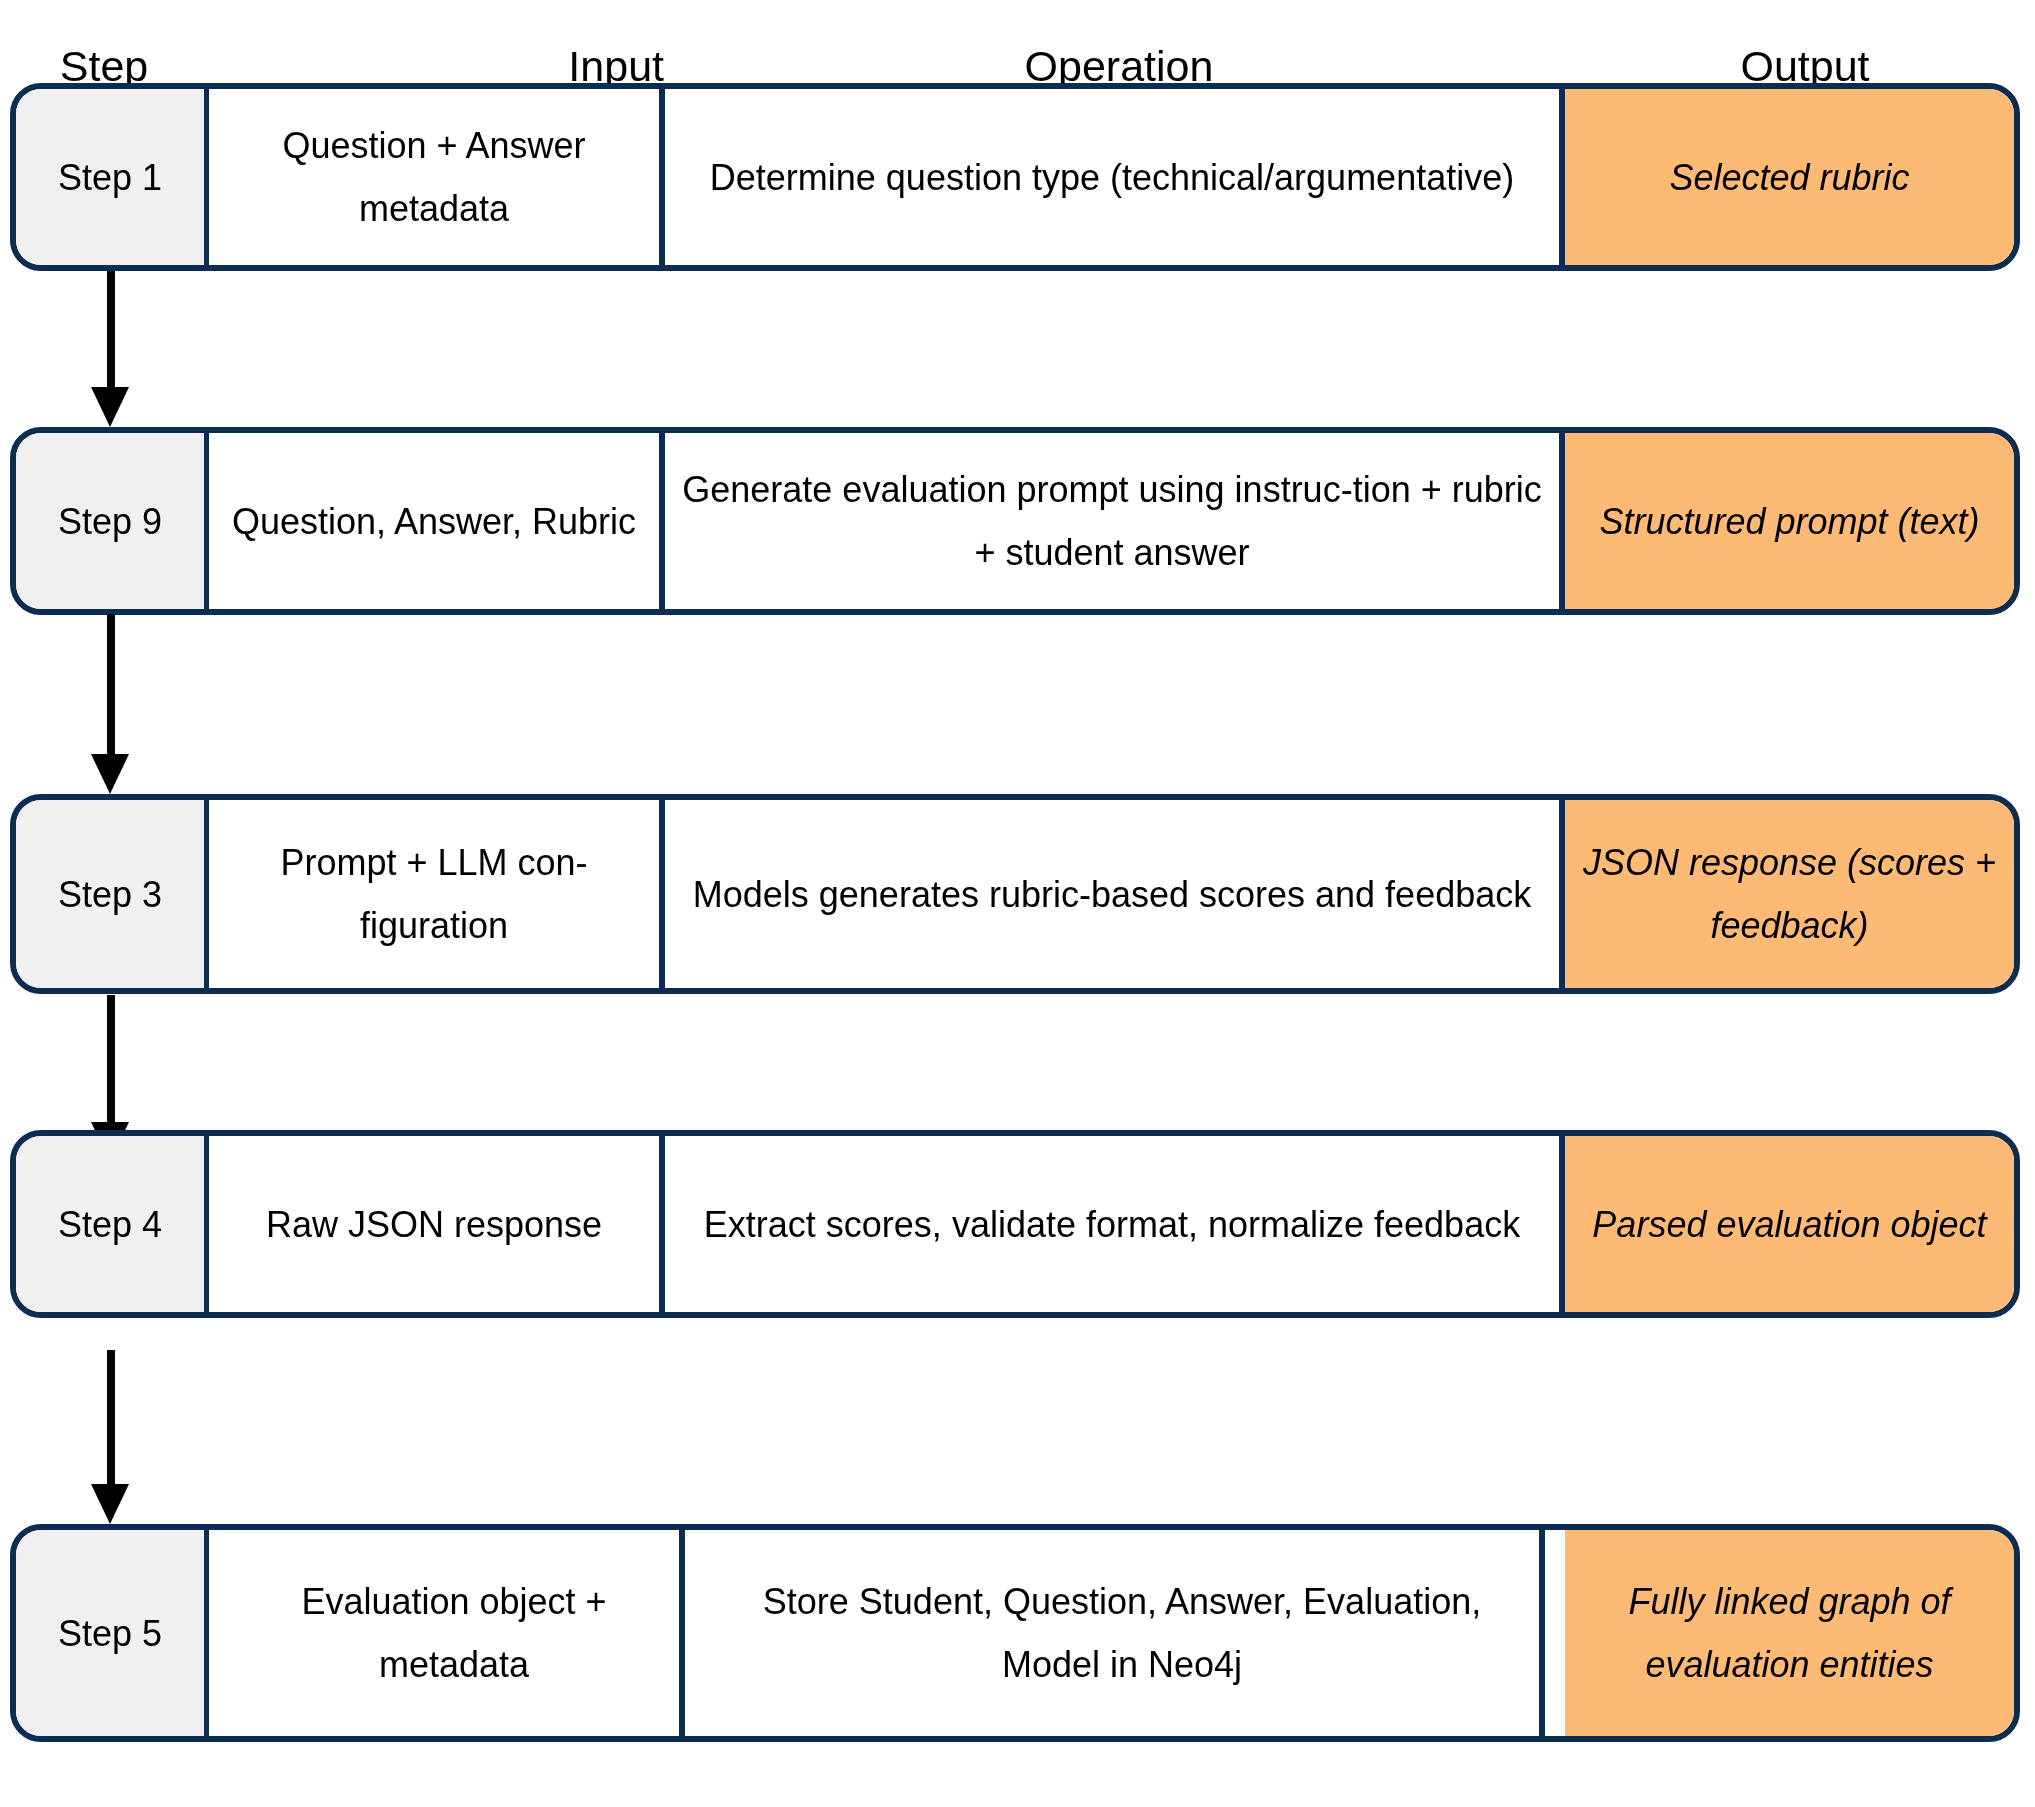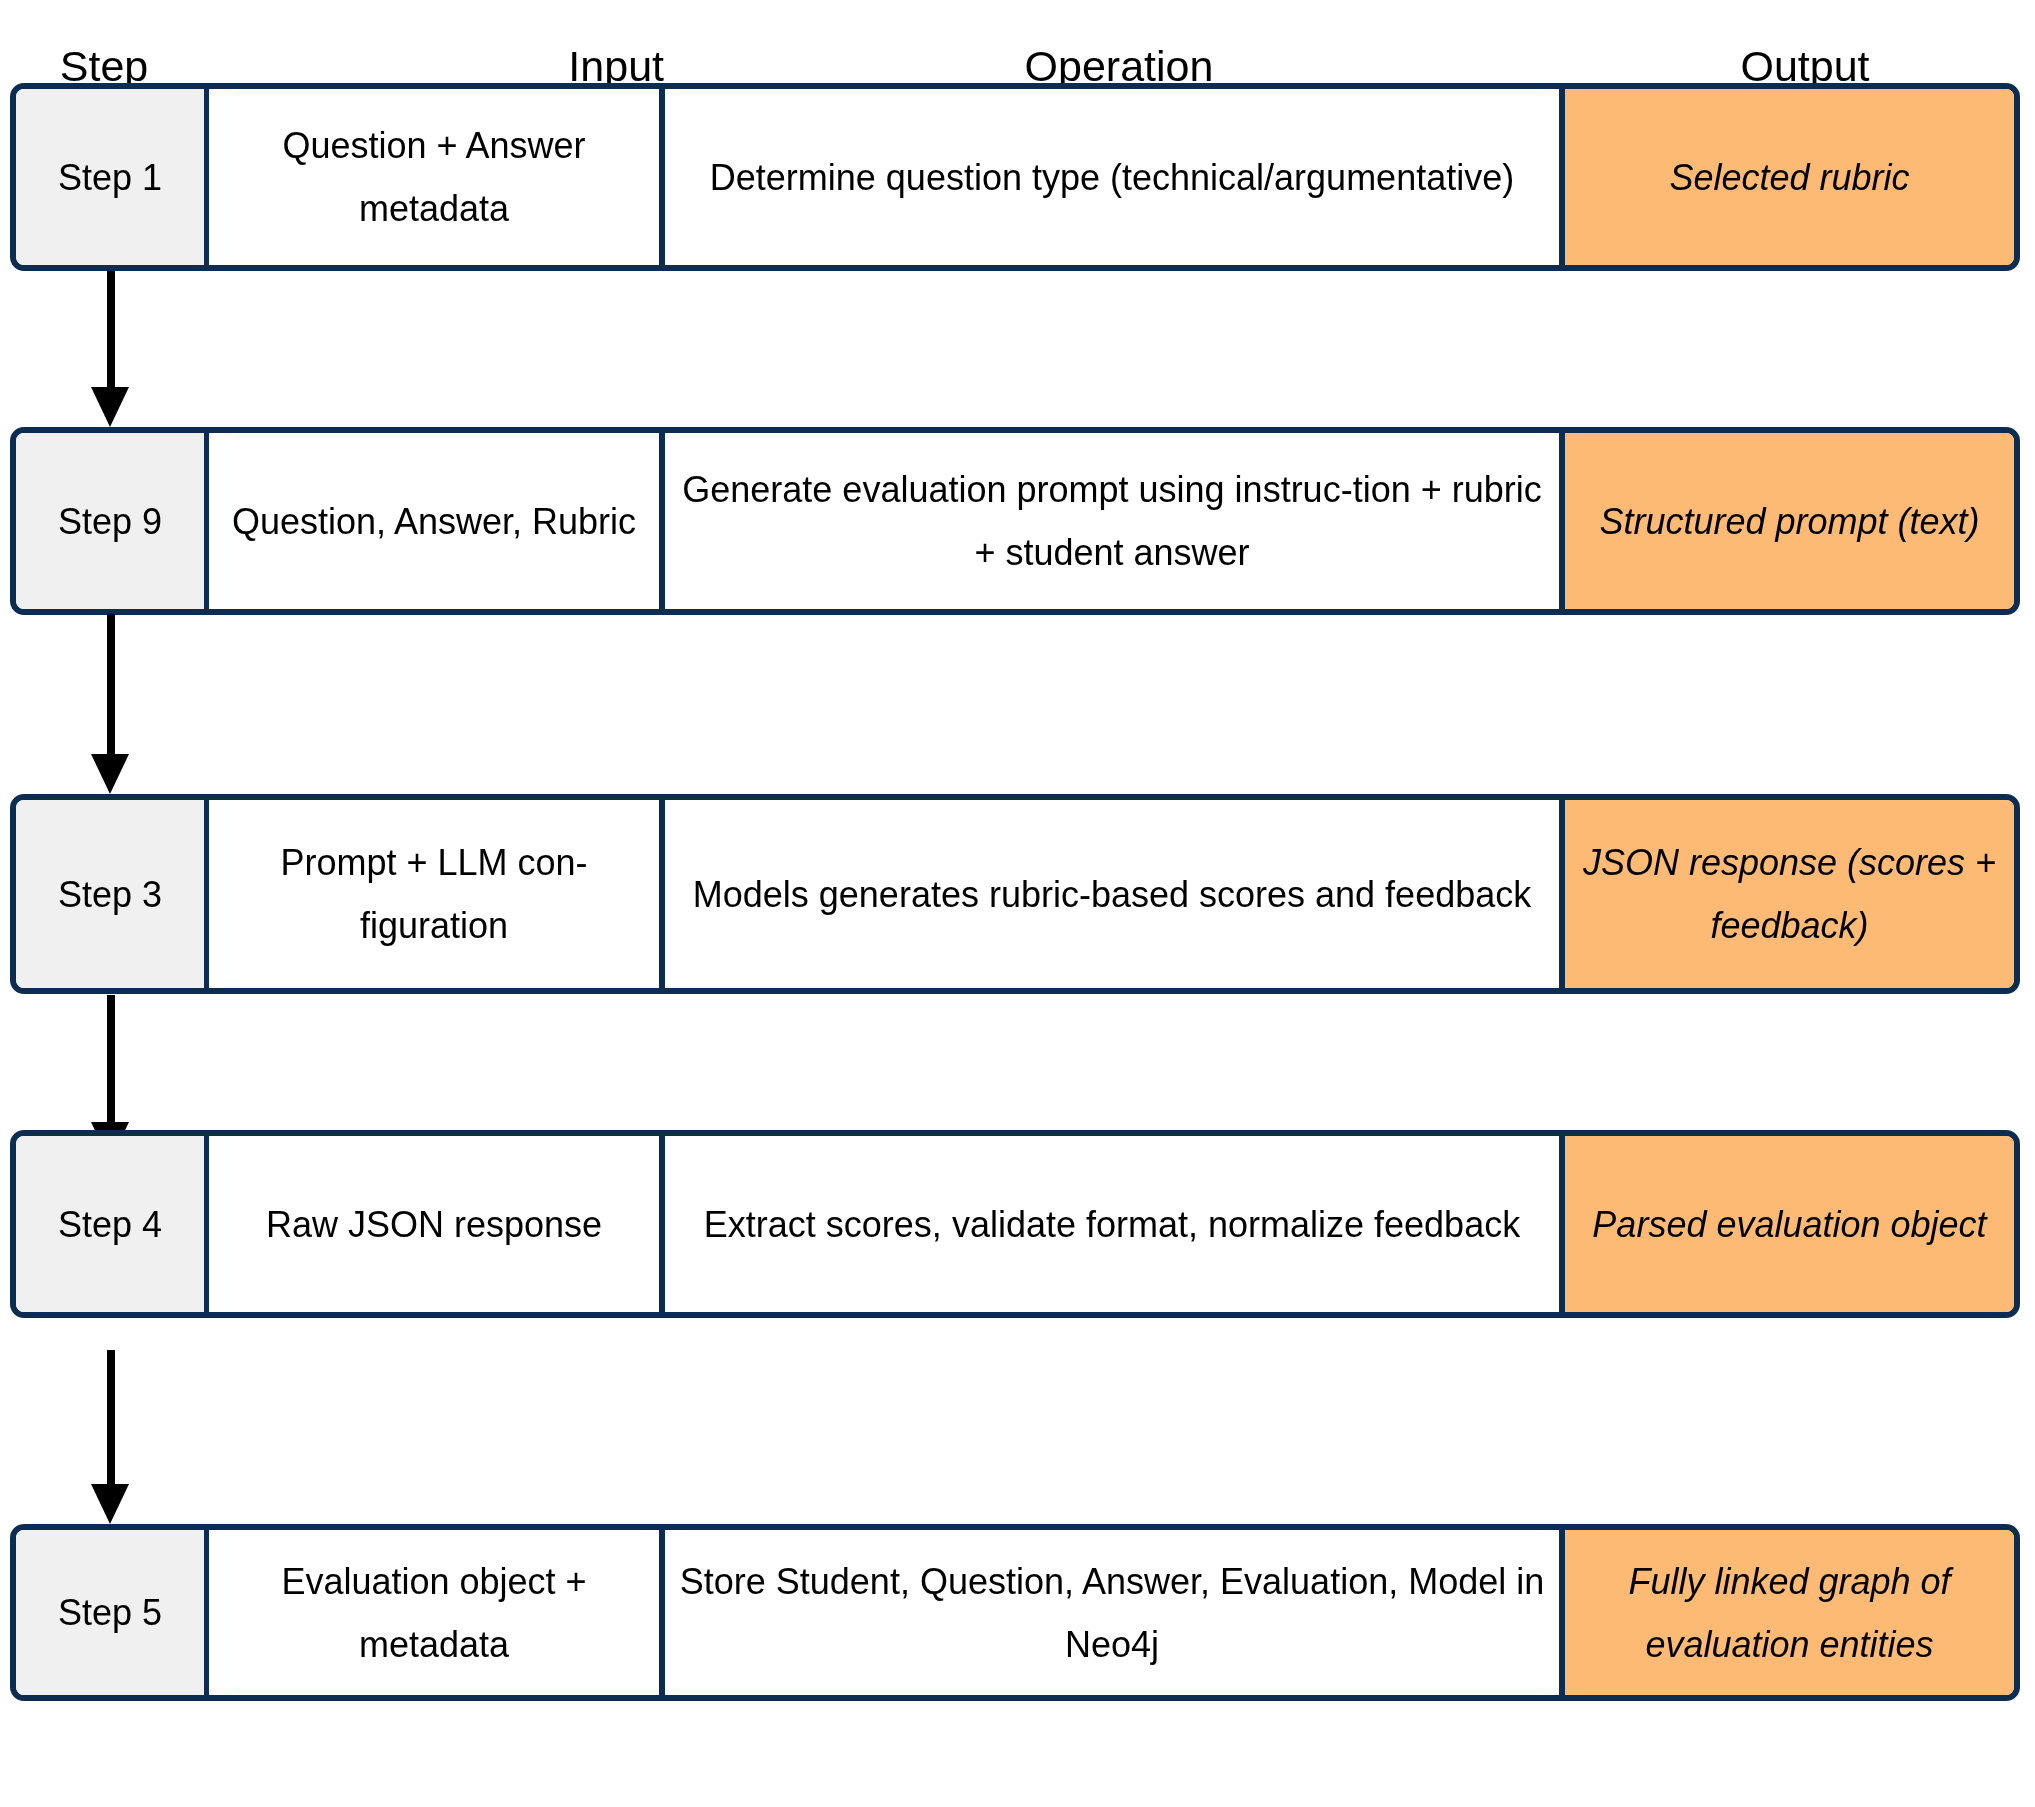--- a/index.html
+++ b/index.html
@@ -41,21 +41,21 @@
   .col-header.h-operation { left: 664px; width: 910px; }
   .col-header.h-output    { left: 1574px; width: 462px; }
 
   
   .flow-row {
     position: absolute;
     left: 10px;
     width: 2010px;
     box-sizing: border-box;
     border: 6.2px solid #0d2c52;
-    border-radius: 14px;
+    border-radius: 31px;
     background: #ffffff;
     display: flex;
     overflow: hidden;
   }
   .cell {
     display: flex;
     align-items: center;
     justify-content: center;
     text-align: center;
     box-sizing: border-box;
@@ -90,21 +90,21 @@
   .cell-text {
     display: block;
     width: 100%;
   }
 
   
   #row-1 { top: 83px;  height: 188px; }
   #row-2 { top: 427px;  height: 188px; }
   #row-3 { top: 794px; height: 200px; }
   #row-4 { top: 1130px; height: 188px; }
-  #row-5 { top: 1524px; height: 177px; }
+  #row-5 { top: 1524px; height: 218px; gap: 20px; }
 
   
   .connector {
     position: absolute;
     left: 91px;
     width: 39px;
   }
   .connector .stem {
     position: absolute;
     left: 15.7px;

